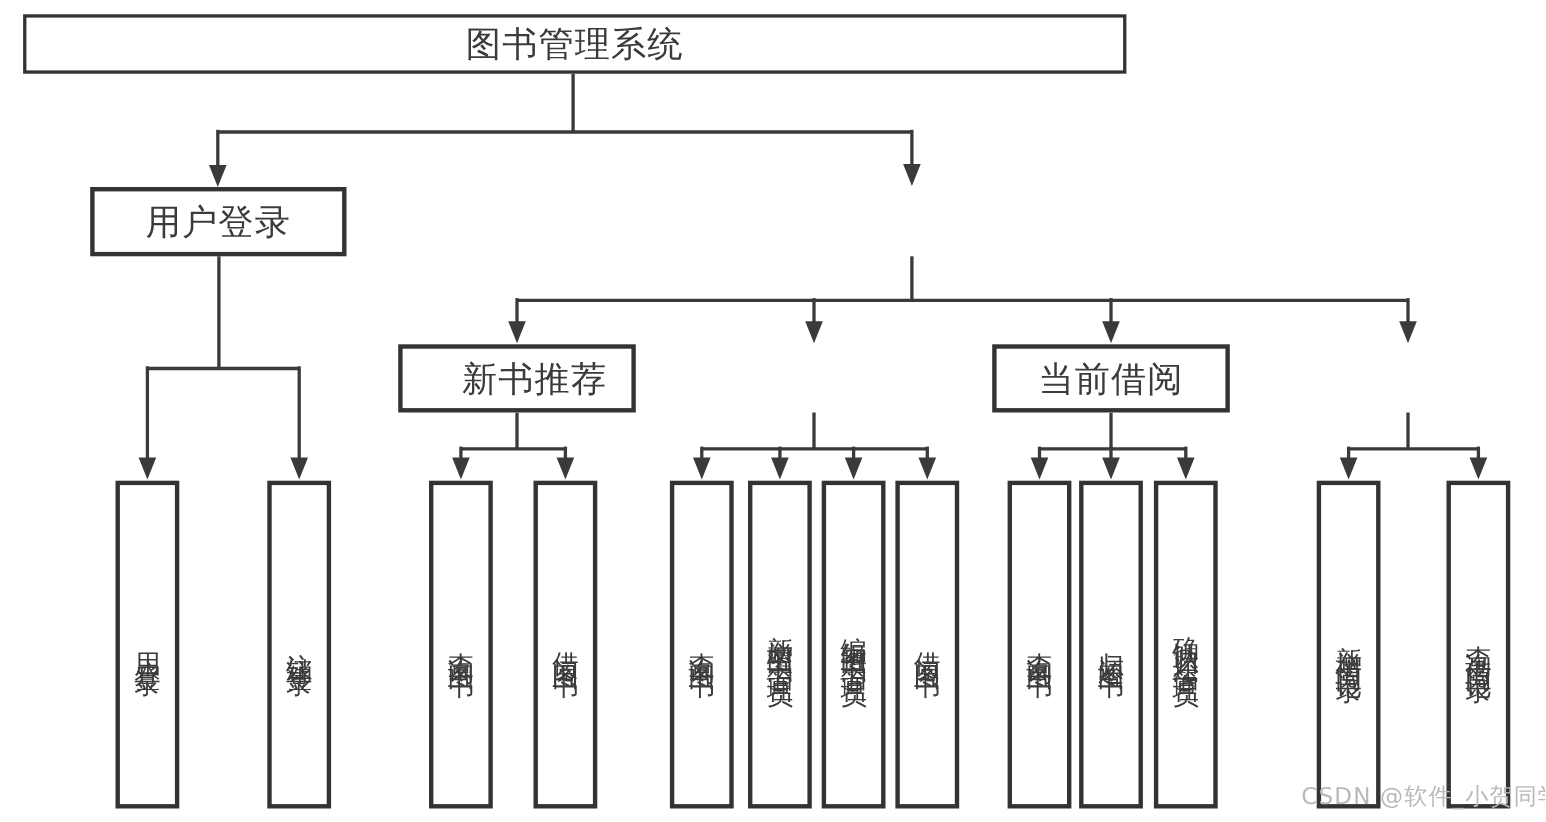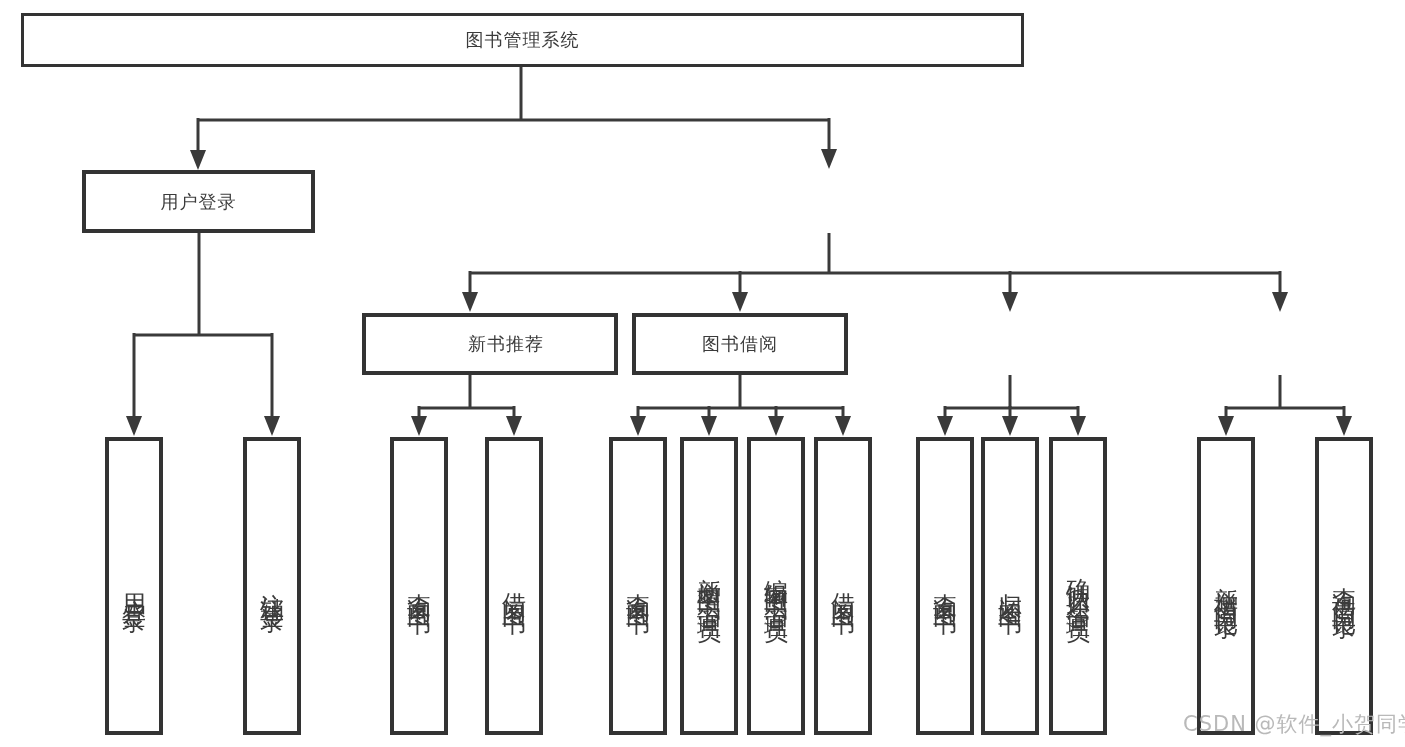--- a/index.html
+++ b/index.html
@@ -32,21 +32,21 @@
   .node {
     position: absolute;
     box-sizing: border-box;
     background: #ffffff;
     border: 4px solid #333333;
     color: #3b3b3b;
     display: flex;
     align-items: center;
     justify-content: center;
     text-align: center;
-    font-size: 18px;
+    font-size: 32px;
     letter-spacing: 1px;
     line-height: 1;
     z-index: 2;
   }
   .node.root {
     border-width: 3px;
   }
   .node.vert {
     writing-mode: vertical-rl;
     text-orientation: mixed;
@@ -143,22 +143,22 @@
       <polygon points="1218,416 1234,416 1226,436"></polygon>
       <line x1="1344" y1="406" x2="1344" y2="424"></line>
       <polygon points="1336,416 1352,416 1344,436"></polygon>
     </g>
   </svg>
 
   <div class="node root" style="left:21px; top:13px; width:1003px; height:54px;">图书管理系统</div>
 
   <div class="node" style="left:82px; top:170px; width:233px; height:63px;">用户登录</div>
 
-  <div class="node" style="left:362px; top:313px; width:256px; height:62px;padding-left:32px;">新书推荐</div>
-  <div class="node" style="left:632px; top:313px; width:216px; height:62px;">图书借阅</div>
+  <div class="node" style="left:362px; top:313px; width:216px; height:62px;padding-left:32px;">新书推荐</div>
+  <div class="node" style="left:902px; top:313px; width:216px; height:62px;">当前借阅</div>
 
   <div class="node vert" style="left:105px; top:437px; width:58px; height:298px;">用户登录</div>
   <div class="node vert" style="left:243px; top:437px; width:58px; height:298px;">注销登录</div>
 
   <div class="node vert" style="left:390px; top:437px; width:58px; height:298px;">查询图书</div>
   <div class="node vert" style="left:485px; top:437px; width:58px; height:298px;">借阅图书</div>
 
   <div class="node vert" style="left:609px; top:437px; width:58px; height:298px;">查询图书</div>
   <div class="node vert" style="left:680px; top:437px; width:58px; height:298px;">新增图书（管理员）</div>
   <div class="node vert" style="left:747px; top:437px; width:58px; height:298px;">编辑图书（管理员）</div>

